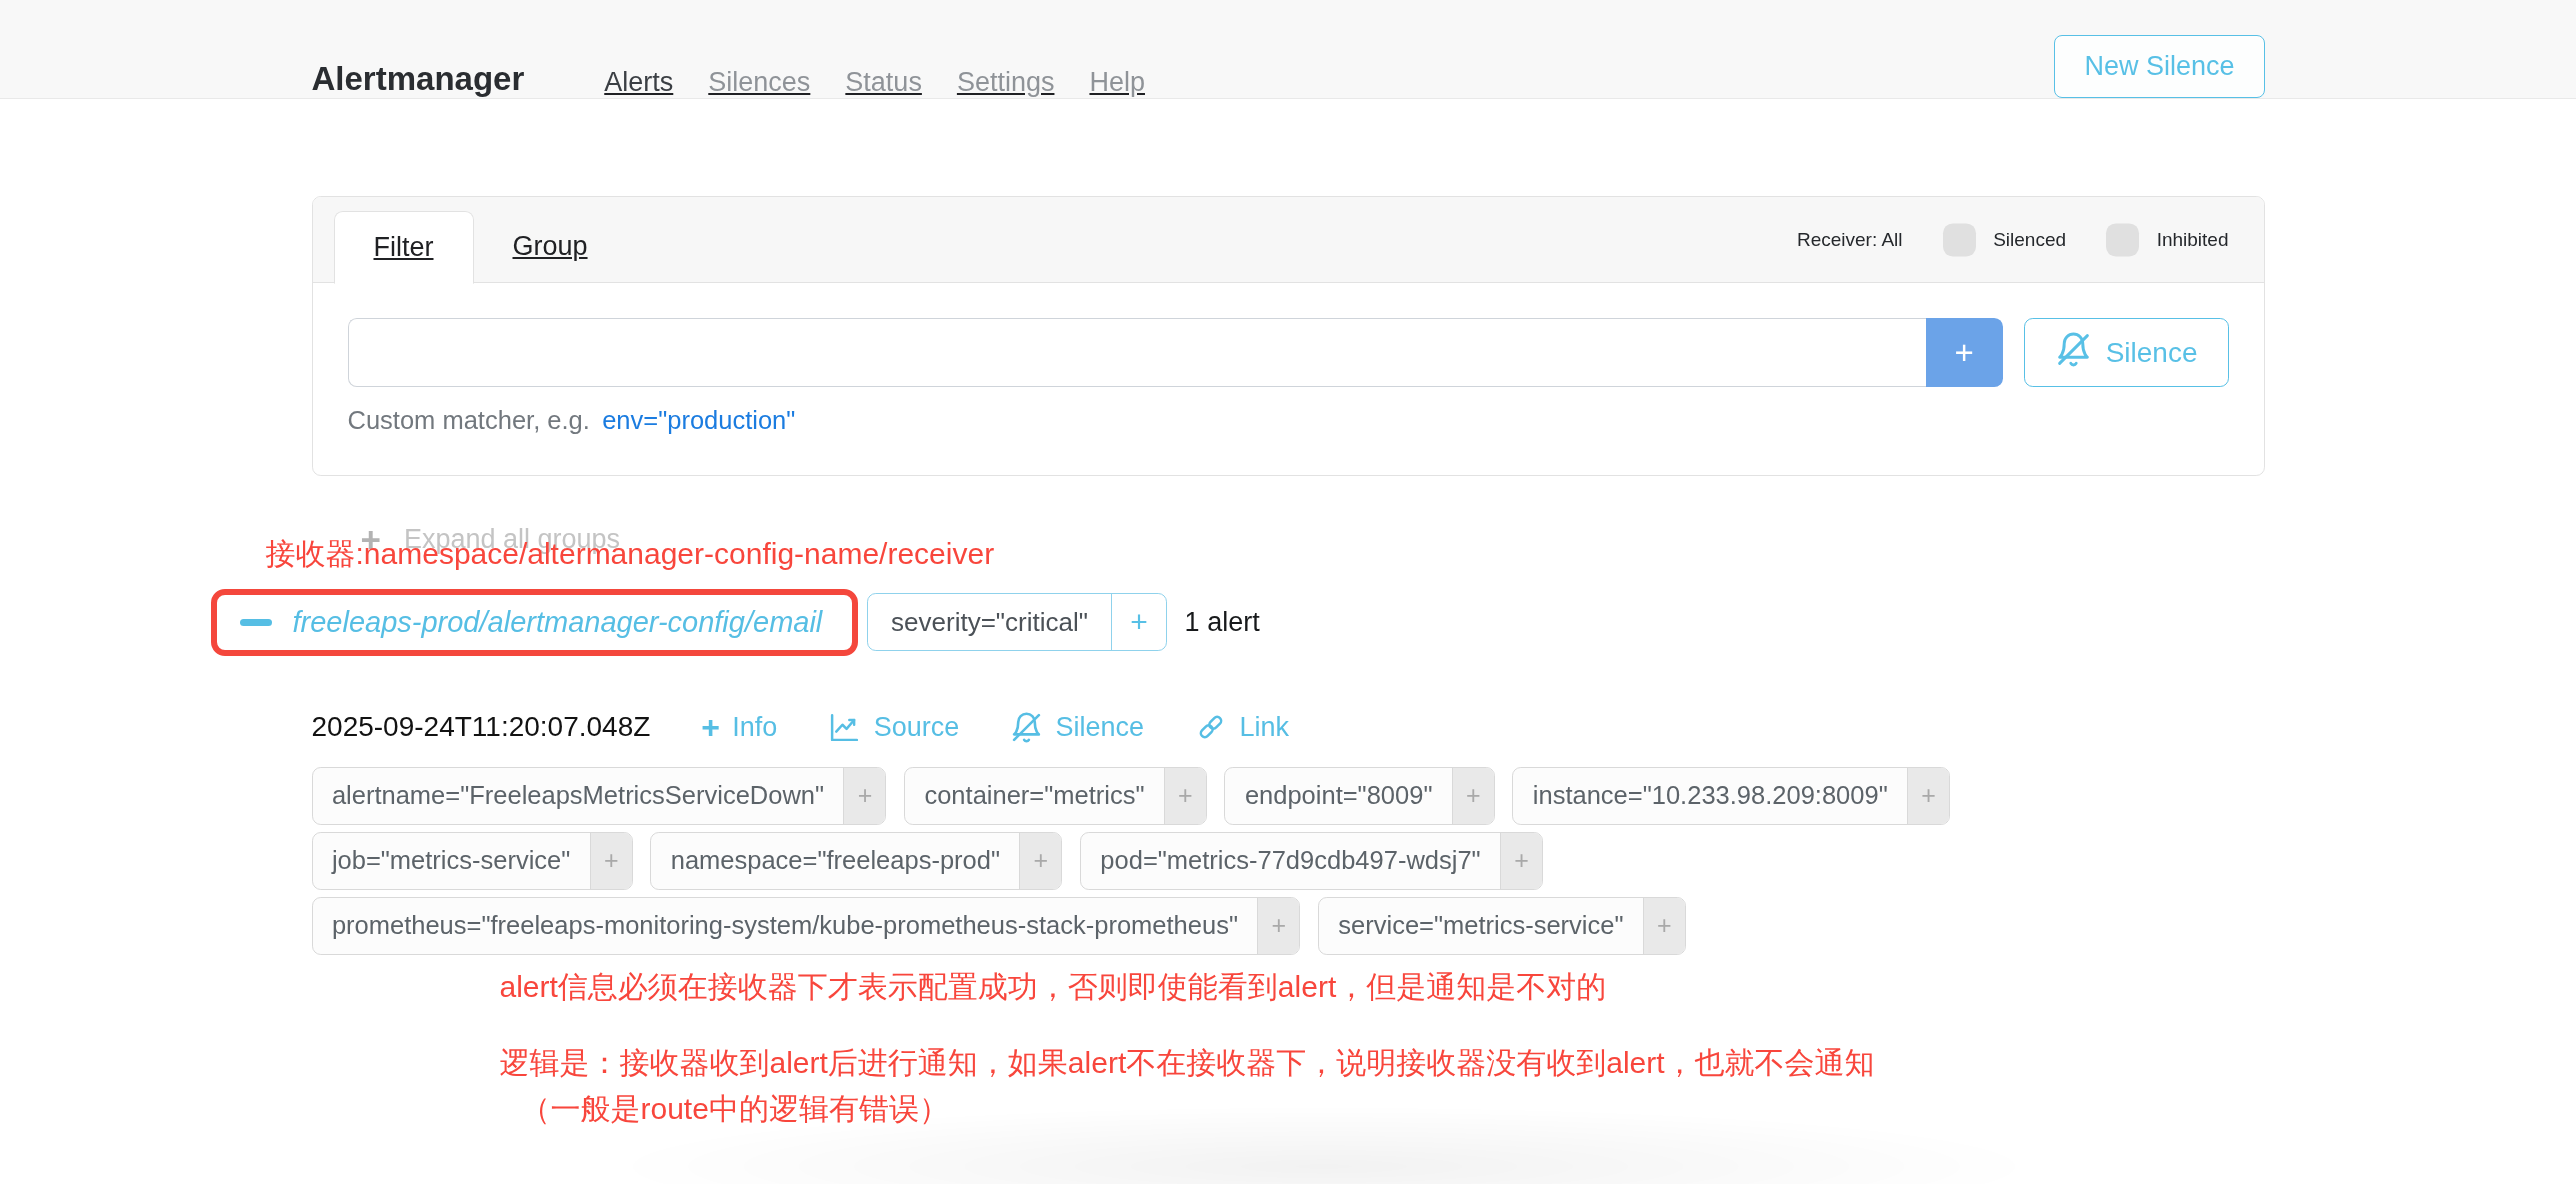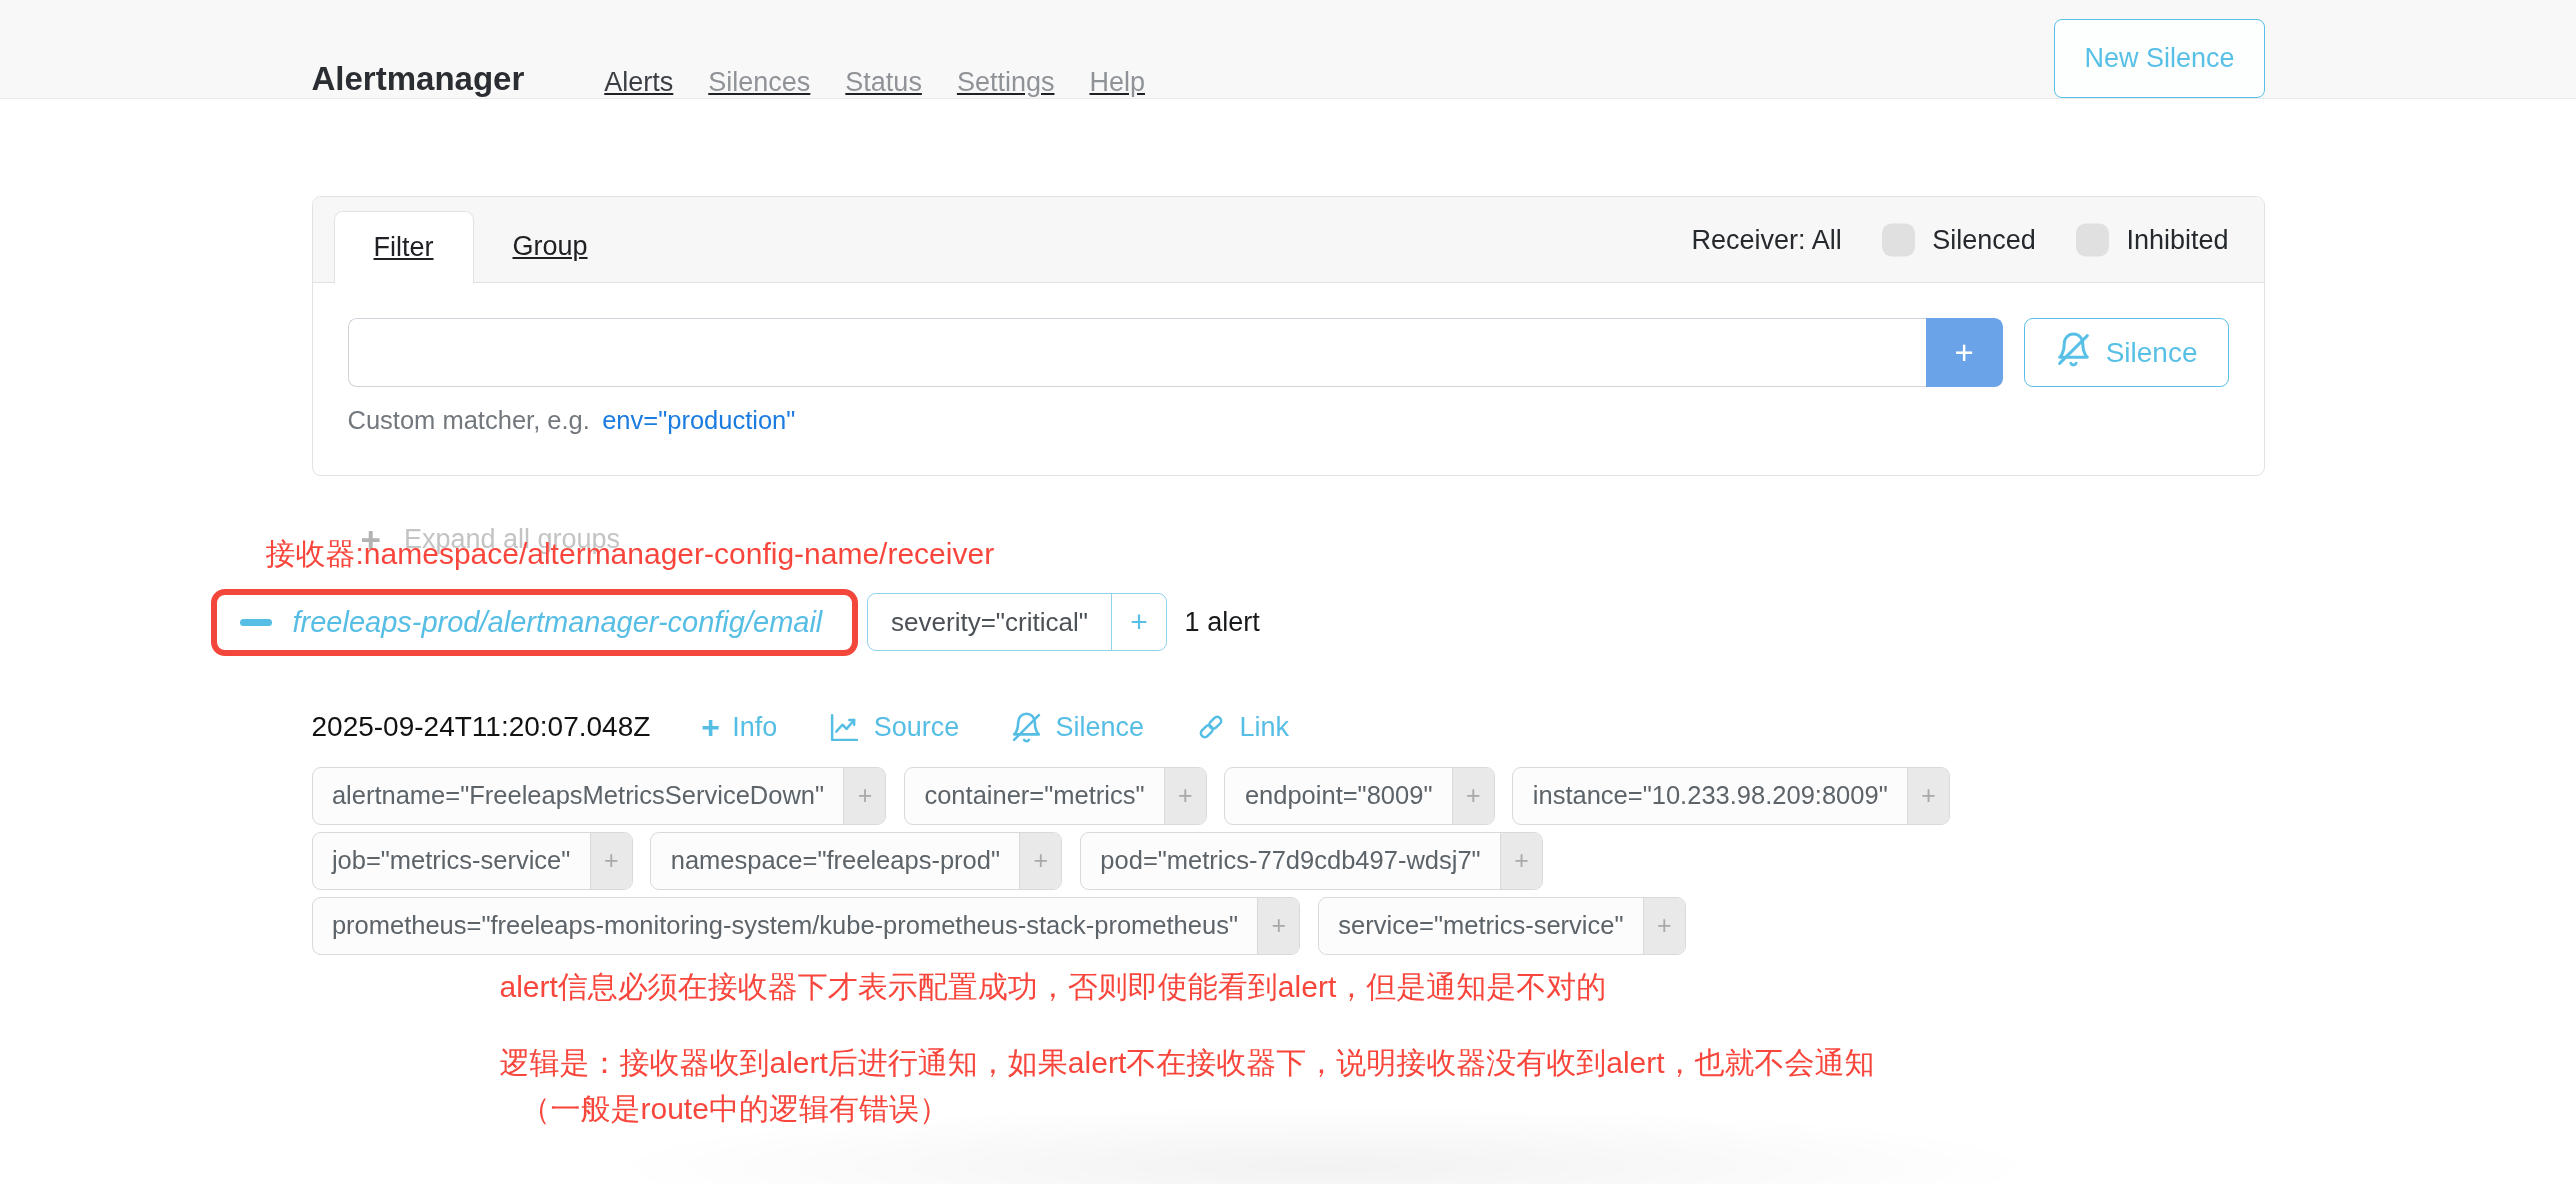--- a/index.html
+++ b/index.html
@@ -8,31 +8,31 @@
 
   
   .navbar { height:99px; background:#f8f8f8; border-bottom:1.8px solid #e9e9e9; }
   .container { width:1953px; margin:0 auto; }
   .navbar .container { height:100%; display:flex; align-items:flex-end;gap:32px; }
   .brand { font-size:33px; font-weight:700; color:#2a2d31; margin-right:48px; cursor:pointer; }
   .nav-links { display:flex; align-items:center; gap:35px;text-decoration:underline; }
   .nav-link { font-size:27px; color:#8f9398; cursor:pointer; }
   .nav-link.active { color:#3b3f44; }
   .btn-new-silence { margin-left:auto; font-size:27px; color:#58c0e6; background:#fdfefe;
-    border:1.8px solid #58c0e6; border-radius:8px; padding:23px 29px; cursor:pointer; }
+    border:1.8px solid #58c0e6; border-radius:8px; padding:15px 29px; cursor:pointer; }
 
   
   .card { margin-top:97px; border:1.8px solid #e2e2e2; border-radius:8.8px; background:#fff; }
   .card-header { position:relative; height:86px; background:#f7f7f7;
     border-bottom:1.8px solid #e2e2e2; border-radius:8px 8px 0 0; }
   .tabs { position:absolute; left:21px; bottom:-1.8px; display:flex; }
   .tab { font-size:27px; color:#202124; padding:20px 39px; cursor:pointer; border-radius:8.8px 8.8px 0 0;text-decoration:underline; }
   .tab.active { background:#fff; border:1.8px solid #e2e2e2; border-bottom:1.8px solid #fff; }
   .header-controls { position:absolute; right:35px; top:50%; transform:translateY(-50%);
-    display:flex; align-items:center; gap:40px; font-size:27px; color:#25282c; }
+    display:flex; align-items:center; gap:40px; font-size:19px; color:#25282c; }
   .checkbox-wrap { display:flex; align-items:center; gap:17.6px; cursor:pointer; }
   .checkbox { width:33px; height:33px; background:#e0e0e0; border-radius:9.7px; }
 
   .card-body { padding:35px 35px 40px 35px; }
   .input-row { display:flex; align-items:stretch; }
   .matcher-input { flex:1; height:69px; border:1.8px solid #cfd4da; border-right:none;
     border-radius:8.8px 0 0 8.8px; font-size:26px; padding:0 21px; outline:none; color:#333;
     font-family:inherit; background:#fff; }
   .btn-add-matcher { width:77px; background:#6ba3e8; color:#fff; font-size:33px; border:none;
     border-radius:0 8.8px 8.8px 0; cursor:pointer; }

